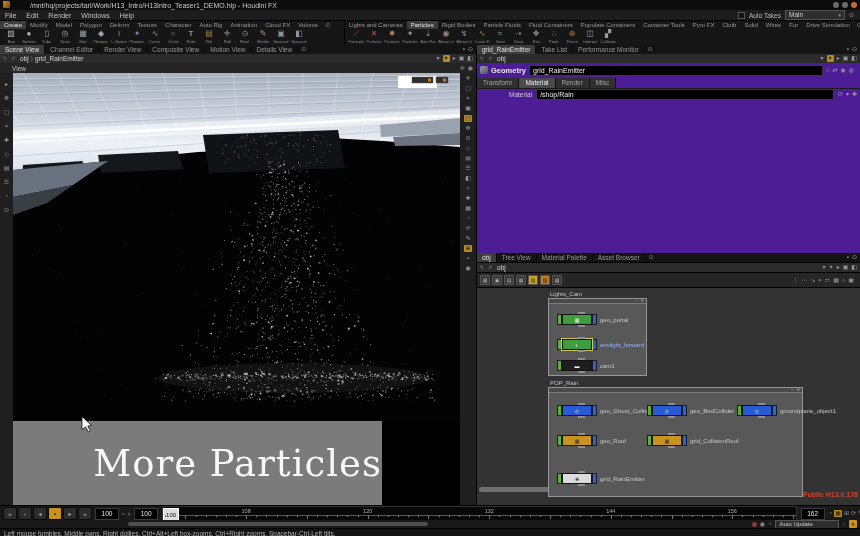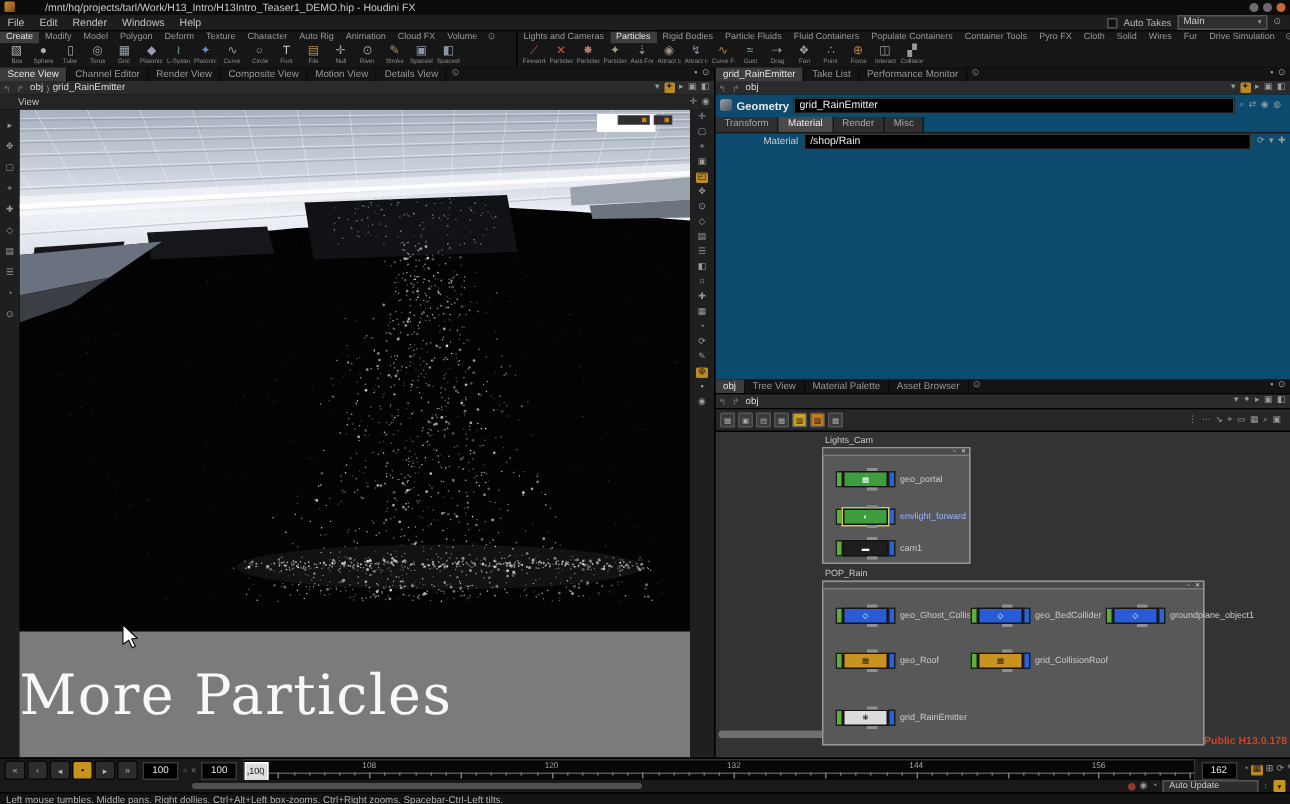--- a/index.html
+++ b/index.html
@@ -49,25 +49,25 @@
   #pathbar-left{left:0;top:54px;width:476px;}
   #pathbar-right{left:477px;top:54px;width:383px;}
   
   #viewport{left:0;top:63px;width:476px;height:442px;background:#1f1f1f;}
   #viewtabrow{position:absolute;left:0;top:0;width:476px;height:10px;background:#242424;border-bottom:1px solid #000;display:flex;align-items:center;}
   #viewtabrow .vt{font-size:6.5px;color:#c2c2c2;margin-left:12px;}
   #vp-leftbar{position:absolute;left:0;top:10px;width:13px;height:432px;background:#1f1f1f;display:flex;flex-direction:column;align-items:center;gap:7px;padding-top:8px;}
   #vp-rightbar{position:absolute;left:460px;top:10px;width:16px;height:432px;background:#1f1f1f;display:flex;flex-direction:column;align-items:center;gap:3px;padding-top:2px;}
   #vp-canvas{position:absolute;left:13px;top:10px;width:447px;height:432px;background:#000;}
   #scene3d{position:absolute;left:0;top:0;width:447px;height:348px;}
-  #slide{position:absolute;left:0;top:348px;width:447px;height:84px;background:#7b7b7b;display:flex;align-items:center;justify-content:flex-start;}
+  #slide{position:absolute;left:0;top:348px;width:369px;height:84px;background:#7b7b7b;display:flex;align-items:center;justify-content:flex-end;}
   #slide .slidetext{font-family:"DejaVu Serif",serif;font-size:37px;color:#f8f8f8;letter-spacing:1px;}
   #cursor{position:absolute;left:68px;top:343px;width:12px;height:17px;pointer-events:none;}
   
-  #parampane{left:477px;top:63px;width:383px;height:190px;background:#0c4a6e;}
+  #parampane{left:477px;top:63px;width:383px;height:190px;background:#4c1d95;}
   #paramhead{display:flex;align-items:center;height:14px;padding:0 3px;gap:3px;}
   .nodetypeicon{width:8px;height:8px;background:linear-gradient(135deg,#9aa0a8,#4c5258);border-radius:2px;}
   .boldlbl{font-size:7.5px;color:#e8e8e8;font-weight:bold;white-space:nowrap;}
   .blackfield{background:#000;color:#ececec;font-size:7px;height:9px;line-height:9px;padding:0 3px;border:1px solid #3a3a3a;}
   #paramname{flex:1;}
   #paramtabs{display:flex;height:10px;align-items:stretch;border-bottom:1px solid #1a1a1a;margin-top:1px;}
   .parmtab{font-size:6.5px;color:#a5a5a5;line-height:10px;padding:0 6px;background:#2f2f2f;border-right:1px solid #141414;}
   .parmtab.sel{background:#4a4a4a;color:#ececec;}
   #matrow{display:flex;align-items:center;height:11px;padding-left:32px;gap:4px;}
   .parmlbl{font-size:6.5px;color:#cfcfcf;}

